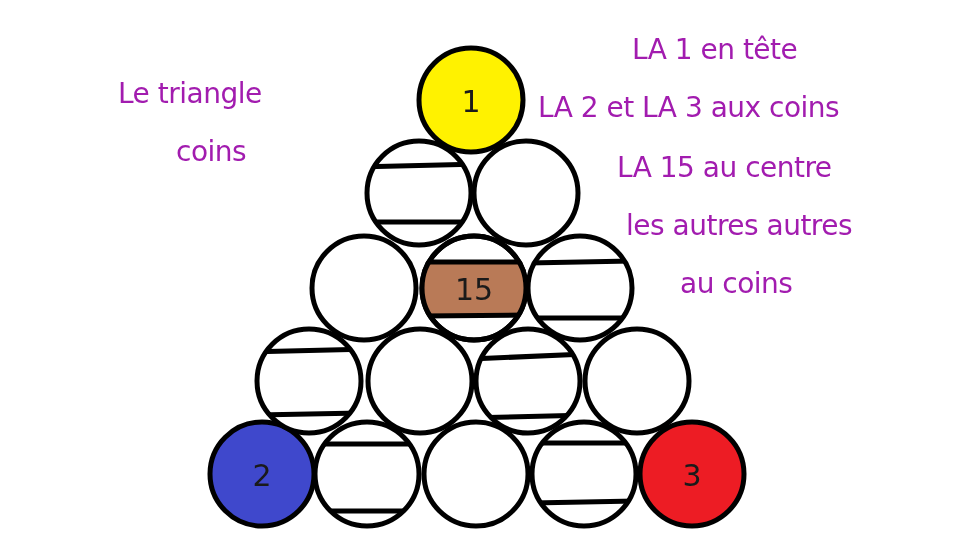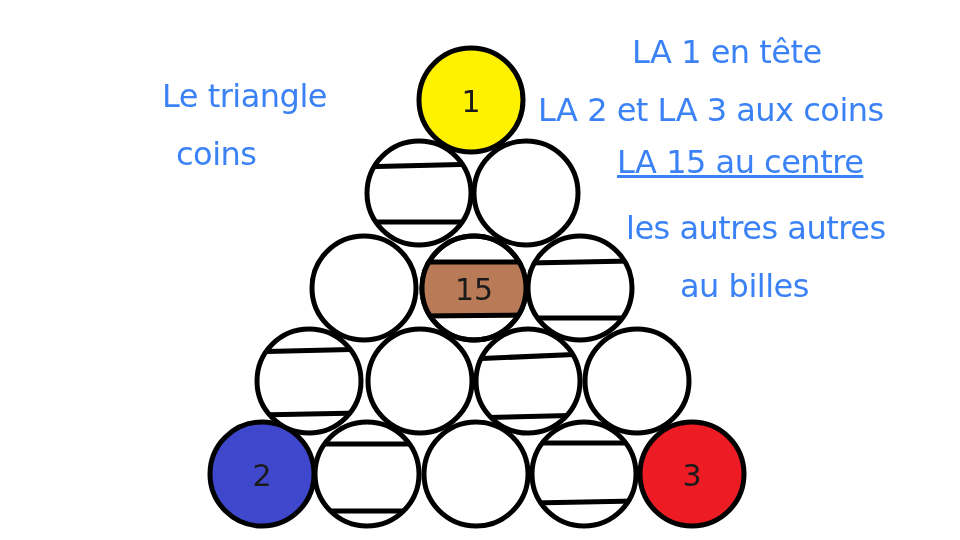--- a/index.html
+++ b/index.html
@@ -1,18 +1,18 @@
 <!DOCTYPE html>
 <html><head>
 <meta charset="utf-8">
 <style>
   html, body { margin:0; padding:0; background:#ffffff; }
   body { width:960px; height:540px; position:relative; overflow:hidden; font-family:"DejaVu Sans", sans-serif; }
   #rack { position:absolute; left:0; top:0; }
-  .label { position:absolute; color:#3b82f6; font-size:32px; white-space:nowrap; line-height:1; letter-spacing:-0.5px; }
+  .label { position:absolute; color:#a21caf; font-size:28px; white-space:nowrap; line-height:1; letter-spacing:-0.5px; }
   .ball-num { font-family:"DejaVu Sans", sans-serif; font-size:30px; fill:#1a1a1a; }
 </style>
 </head>
 <body>
 
 <svg id="rack" width="960" height="540" viewBox="0 0 960 540" xmlns="http://www.w3.org/2000/svg">
   <defs>
     <clipPath id="c2b">
         <circle cx="419" cy="193" r="52"></circle>
       </clipPath>
@@ -114,20 +114,20 @@
   <g>
     <circle cx="526" cy="193" r="52" fill="#fff" stroke="#000" stroke-width="5"></circle>
   </g>
 
   <g>
     <circle cx="471" cy="100" r="52" fill="#FFF200" stroke="#000" stroke-width="5"></circle>
     <text class="ball-num" x="471" y="112" text-anchor="middle">1</text>
   </g>
 </svg>
 
-<div class="label" style="left:118px; top:80px;margin-left:44px;">Le triangle</div>
+<div class="label" style="left:118px; top:80px;">Le triangle</div>
 <div class="label" style="left:176px; top:138px;">coins</div>
 
 <div class="label" style="left:632px; top:36px;">LA 1 en tête</div>
 <div class="label" style="left:538px; top:94px;">LA 2 et LA 3 aux coins</div>
-<div class="label" style="left:617px; top:146px;text-decoration:underline;">LA 15 au centre</div>
+<div class="label" style="left:617px; top:154px;">LA 15 au centre</div>
 <div class="label" style="left:626px; top:212px;">les autres autres</div>
-<div class="label" style="left:680px; top:270px;">au billes</div>
+<div class="label" style="left:680px; top:270px;">au coins</div>
 
 </body></html>

